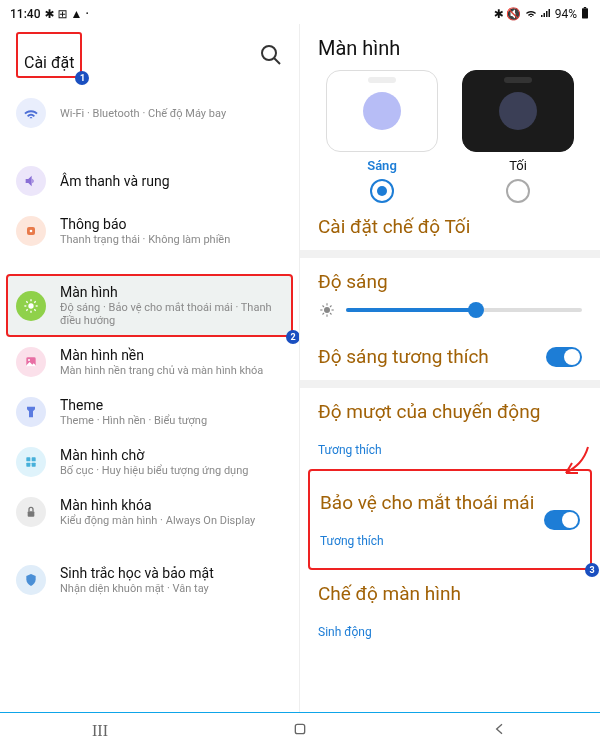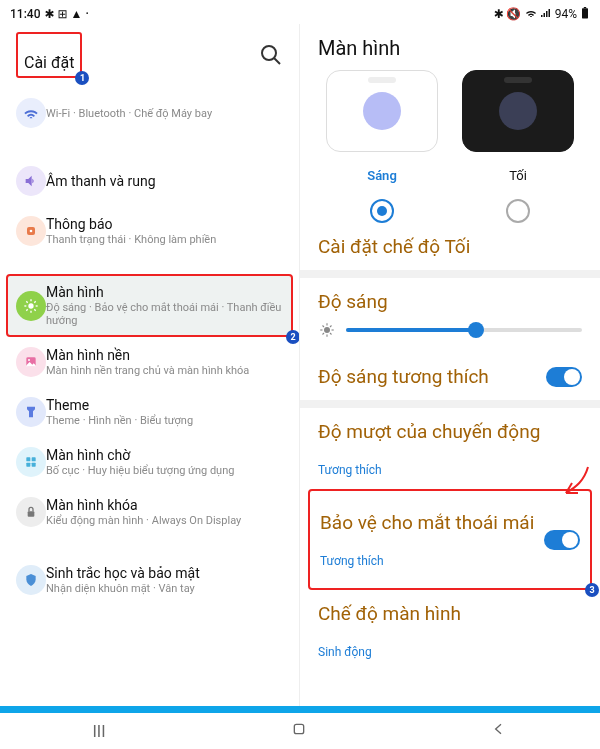--- a/index.html
+++ b/index.html
@@ -9,31 +9,31 @@
 .status-right{display:flex;align-items:center;gap:3px;}
 .body{flex:1;display:flex;overflow:hidden;}
 .col{box-sizing:border-box;}
 .left{width:300px;border-right:1px solid #eee;display:flex;flex-direction:column;}
 .right{width:300px;display:flex;flex-direction:column;}
 .header{display:flex;align-items:center;justify-content:space-between;padding:8px 16px 10px 16px;}
 .redbox{border:2px solid #e22;border-radius:3px;padding:19px 6px 4px 6px;display:inline-block;position:relative;}
 .badge{position:absolute;width:14px;height:14px;background:#1a4fc0;color:#fff;border-radius:50%;font-size:9px;display:flex;align-items:center;justify-content:center;font-weight:bold;}
 .search-icon{width:24px;height:24px;}
 .list{flex:1;overflow-y:auto;}
-.row{display:flex;align-items:center;padding:10px 16px;}
+.row{display:flex;align-items:center;padding:10px 16px;gap:14px;}
 .row.selected{background:#eef2f1;}
 .row.selected.redboxed{border:2px solid #e22;border-radius:4px;margin:0 6px;padding:8px 8px;position:relative;}
 .icon{width:30px;height:30px;border-radius:50%;flex-shrink:0;display:flex;align-items:center;justify-content:center;}
 .icon svg{width:16px;height:16px;}
 .rowtext{flex:1;min-width:0;}
 .rowtext .t{font-size:14px;color:#111;}
 .rowtext .s{font-size:11px;color:#8a8a8a;margin-top:1px;}
 .r-header{padding:12px 18px 10px 18px;font-size:20px;}
 .theme-row{display:flex;gap:12px;justify-content:space-around;padding:0 20px;}
-.theme{width:120px;display:flex;flex-direction:column;align-items:center;gap:16px;}
+.theme{width:120px;display:flex;flex-direction:column;align-items:center;gap:6px;}
 .mock{width:110px;height:80px;border:1px solid #ddd;border-radius:14px;display:flex;align-items:center;justify-content:center;position:relative;}
 .mock.dark{background:#1b1b1b;border-color:#1b1b1b;}
 .mock.light{background:#fff;}
 .mock .circle{width:38px;height:38px;border-radius:50%;}
 .mock.light .circle{background:#b7bdf6;}
 .mock.dark .circle{background:#3b3f56;}
 .mock.light::after{content:"";position:absolute;top:6px;left:50%;transform:translateX(-50%);width:28px;height:6px;border-radius:3px;background:#eee;}
 .mock.dark::after{content:"";position:absolute;top:6px;left:50%;transform:translateX(-50%);width:28px;height:6px;border-radius:3px;background:#333;}
 .theme .lbl{font-size:13px;}
 .theme .lbl.active{color:#1d7dd6;font-weight:600;}
@@ -48,21 +48,21 @@
 .slider{flex:1;height:4px;background:#ddd;border-radius:2px;position:relative;}
 .slider .fill{position:absolute;left:0;top:0;height:100%;background:#1d7dd6;border-radius:2px;}
 .slider .knob{position:absolute;top:50%;width:16px;height:16px;background:#1d7dd6;border-radius:50%;transform:translate(-50%,-50%);}
 .r-row-flex{display:flex;align-items:center;justify-content:space-between;padding:12px 18px;}
 .toggle{width:36px;height:20px;border-radius:10px;background:#ccc;position:relative;}
 .toggle.on{background:#1d7dd6;}
 .toggle .k{position:absolute;top:2px;width:16px;height:16px;background:#fff;border-radius:50%;}
 .toggle .k{right:2px;}
 .eye-row{border:2px solid #e22;border-radius:4px;margin:0 8px;padding:20px 10px;display:flex;align-items:center;justify-content:space-between;position:relative;}
 .arrow{position:absolute;pointer-events:none;}
-.navbar{display:flex;justify-content:space-around;align-items:center;height:36px;border-top:7px solid #0ea5e9;}
+.navbar{display:flex;justify-content:space-around;align-items:center;height:36px;border-top:1px solid #0ea5e9;font-family:Liberation Serif, serif;}
 .nav-btn{color:#666;font-size:16px;}
 .sun{width:18px;height:18px;display:inline-block;}
 </style>
 </head>
 <body>
 
 <div class="screen">
 
   <div class="status-bar">
     <div class="status-left">

